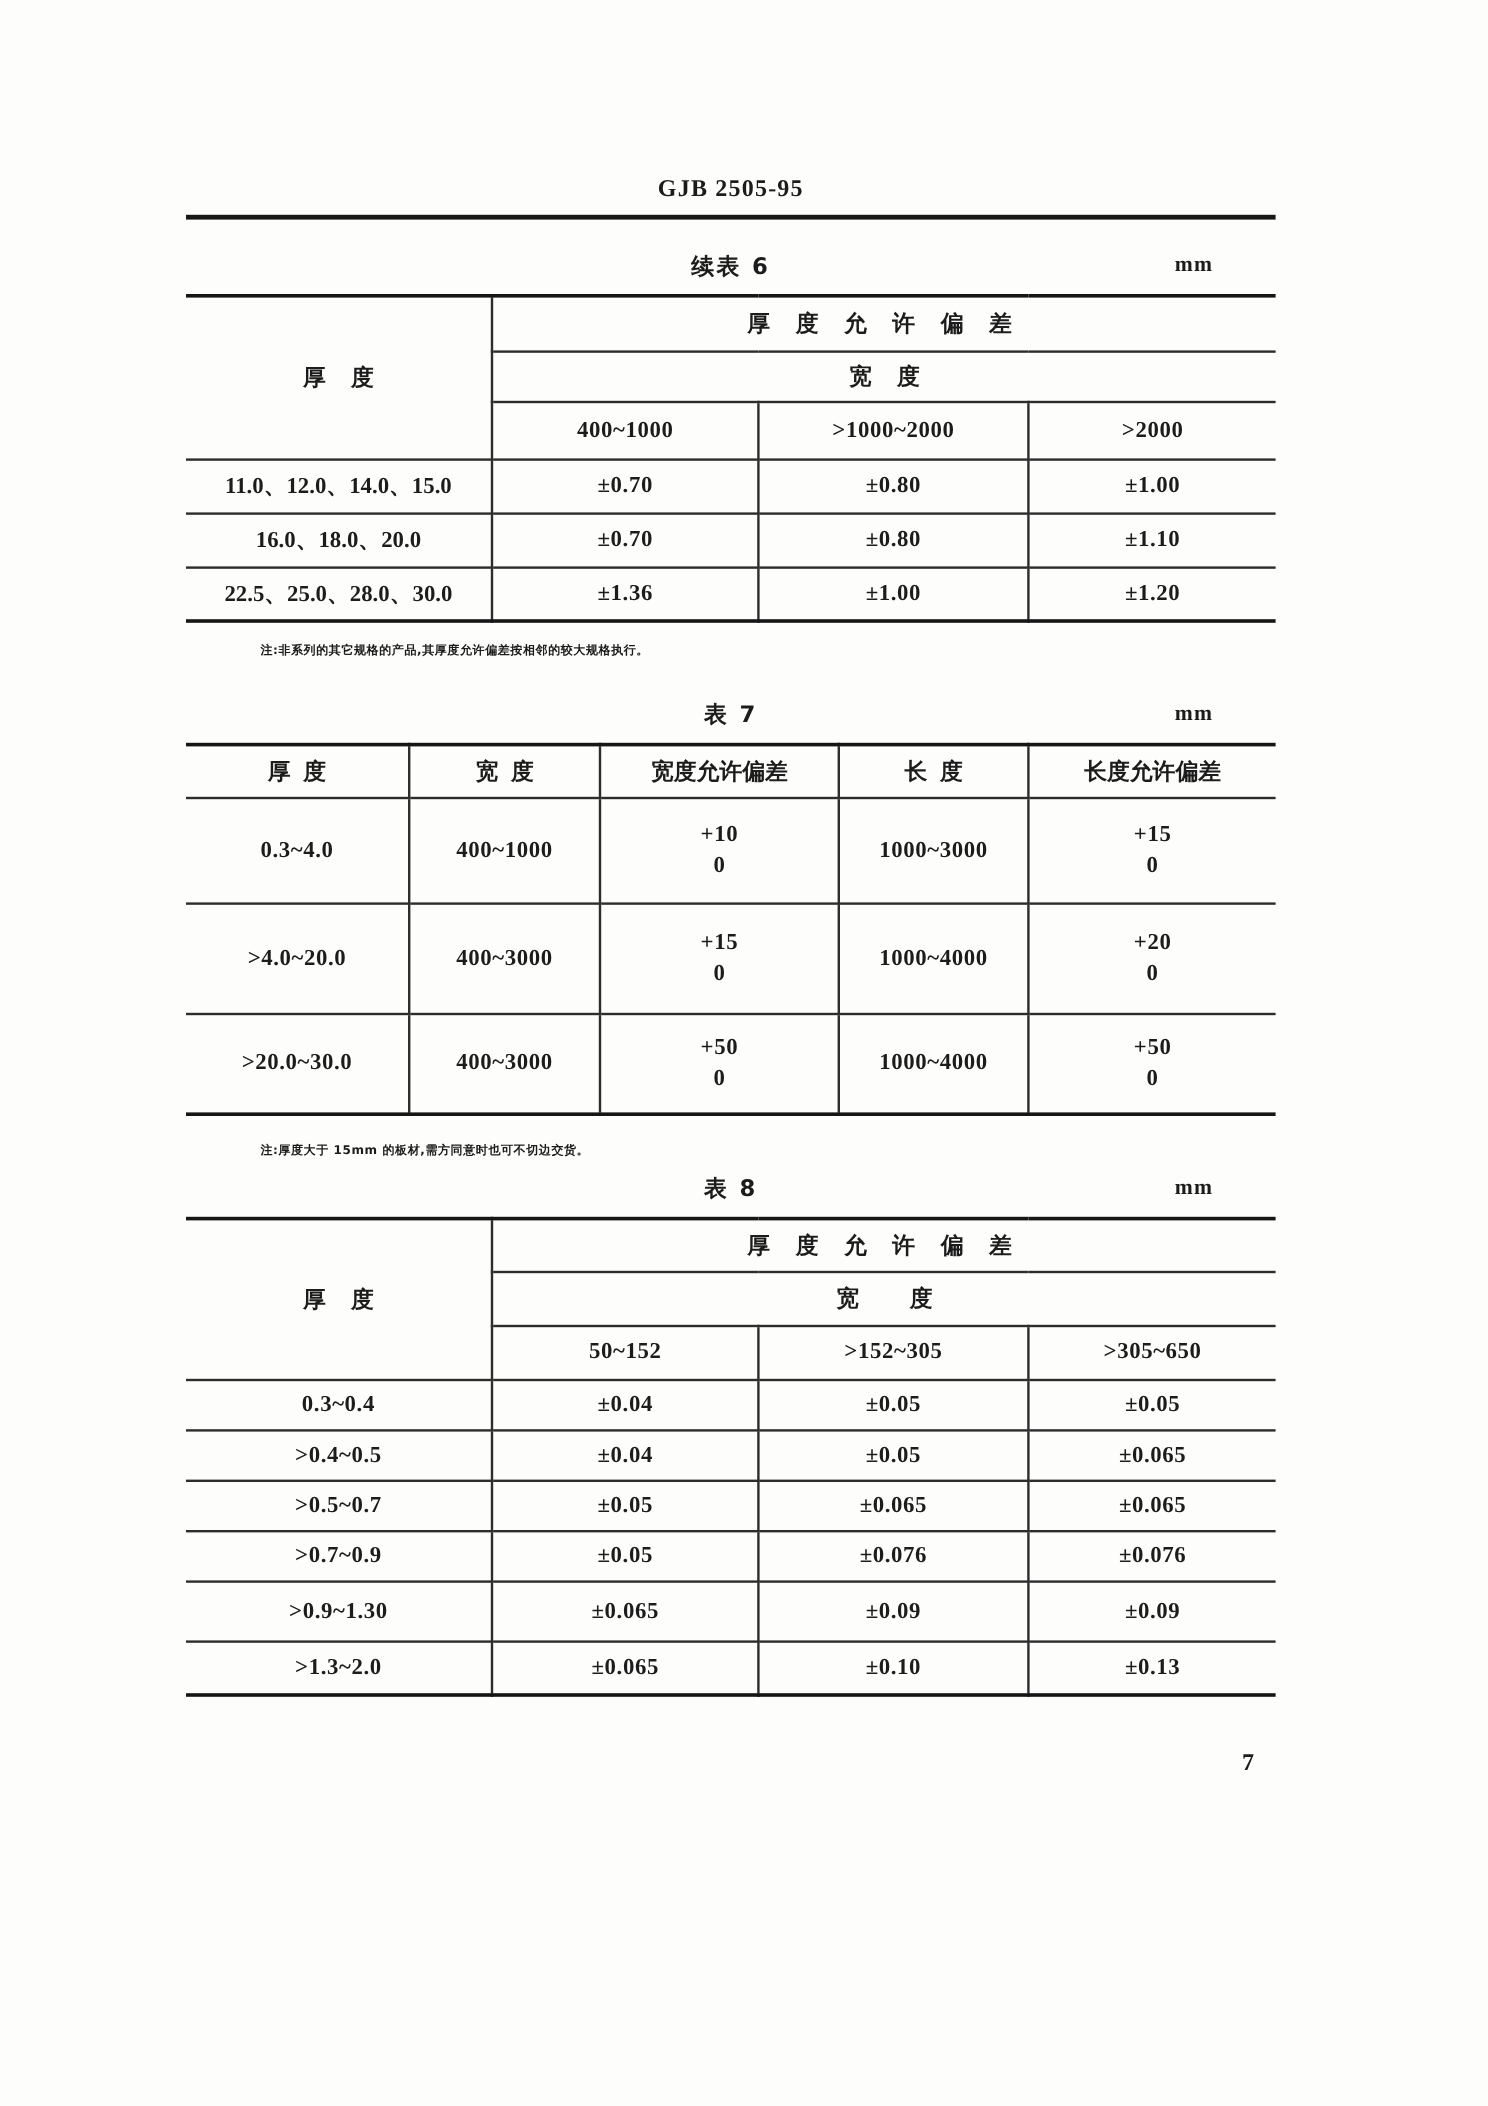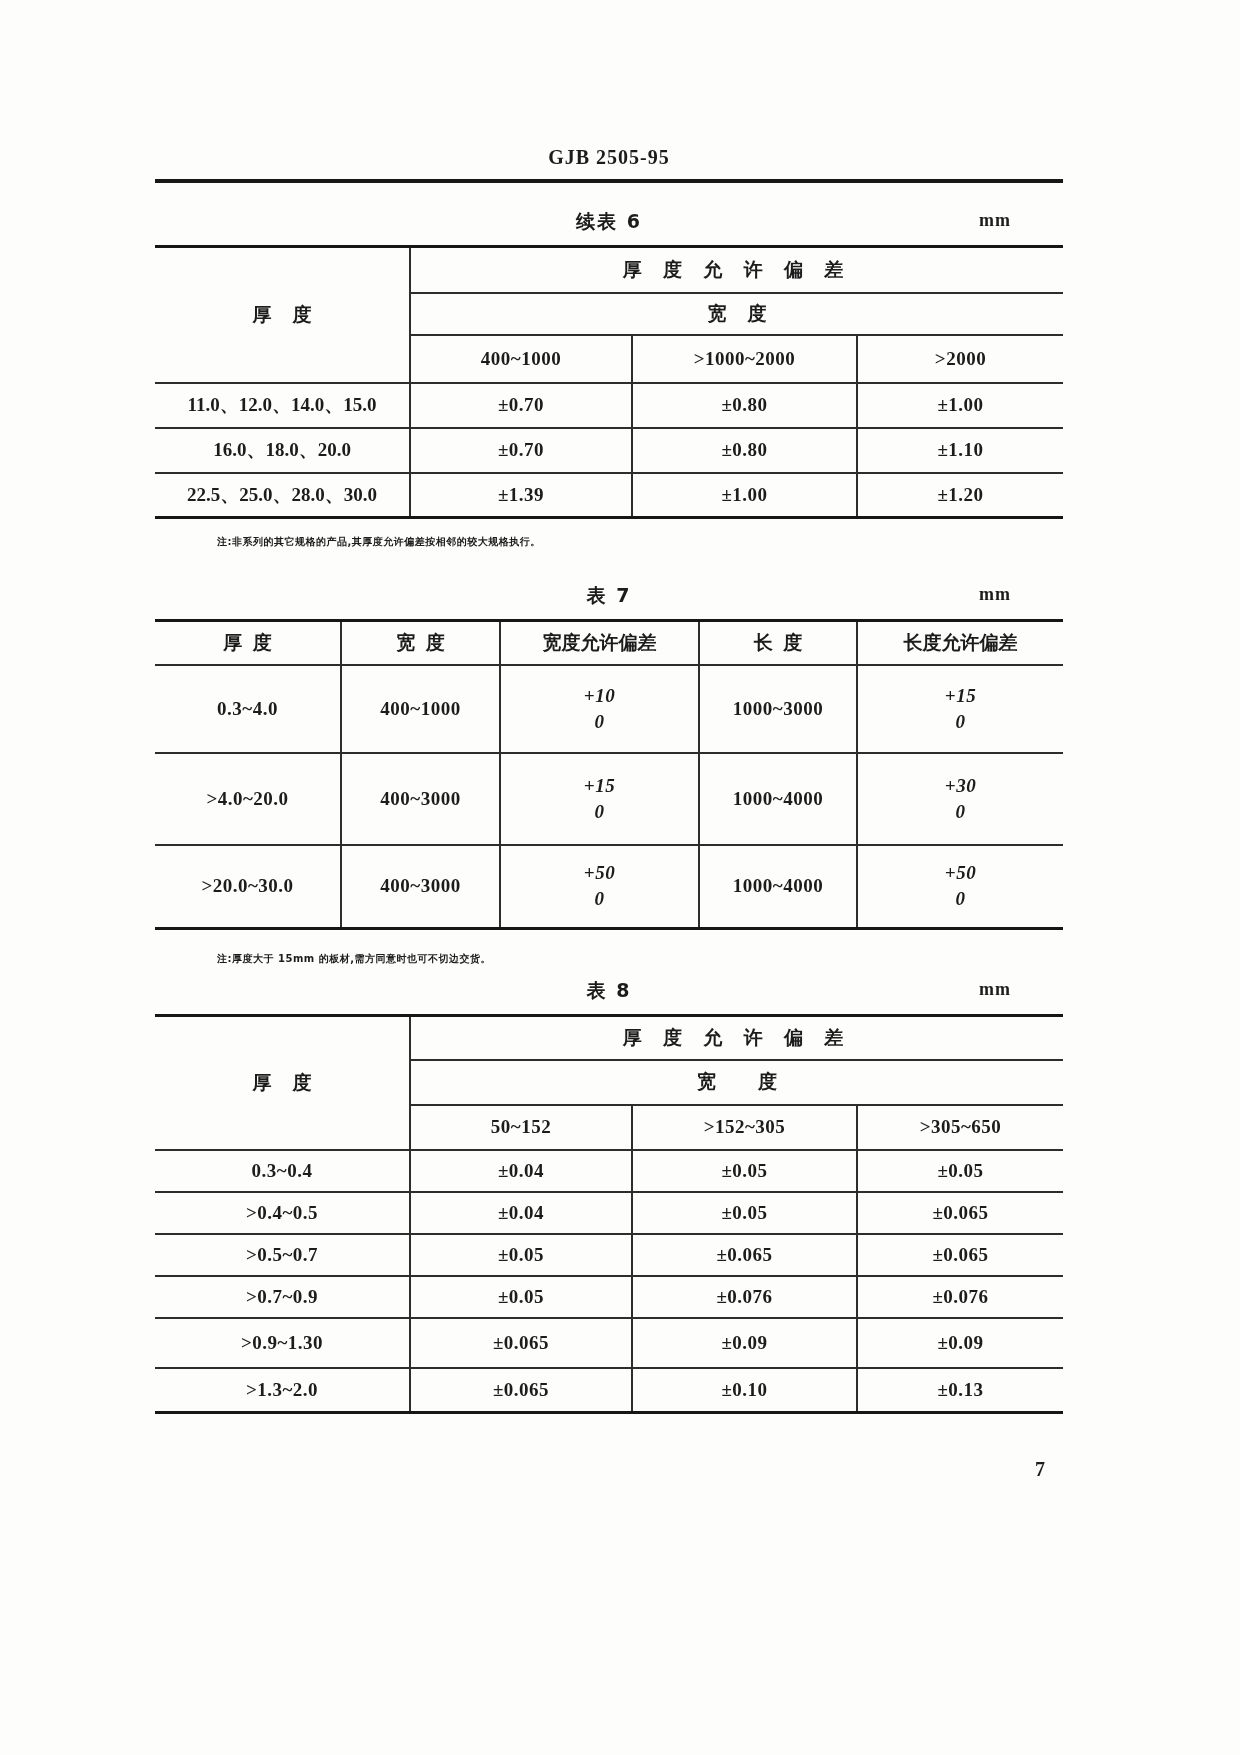--- a/index.html
+++ b/index.html
@@ -56,21 +56,21 @@
   td.left-list { text-align:left; padding-left:28px; letter-spacing:0; }
 
   
   .t6 tr.rh1 { height:46px; } .t6 tr.rh2 { height:42px; } .t6 tr.rh3 { height:48px; }
   .t6 tr.rd  { height:45px; }
   .t7 tr.rh  { height:44px; }
   .t7 tr.rd1 { height:88px; } .t7 tr.rd2 { height:92px; } .t7 tr.rd3 { height:84px; }
   .t8 tr.rh1 { height:44px; } .t8 tr.rh2 { height:45px; } .t8 tr.rh3 { height:45px; }
   .t8 tr.rd  { height:42px; } .t8 tr.rd5 { height:50px; } .t8 tr.rd6 { height:45px; }
 
-  .stack { display:flex; flex-direction:column; align-items:center; justify-content:flex-start; line-height:26px;font-style:italic; }
+  .stack { display:flex; flex-direction:column; align-items:center; justify-content:flex-start; line-height:26px; }
 
   .note {
     margin:16px 0 0 62px;
     font-size:10px; font-weight:bold;
     font-family:"DejaVu Sans","Liberation Sans",sans-serif;
     letter-spacing:0.5px;
   }
   .note2 { margin-top:22px; }
 
   .page-number {
@@ -121,21 +121,21 @@
           <td class="num br0">±1.00</td>
         </tr>
         <tr class="rd">
           <td class="num bl0 left-list">16.0、18.0、20.0</td>
           <td class="num">±0.70</td>
           <td class="num">±0.80</td>
           <td class="num br0">±1.10</td>
         </tr>
         <tr class="rd">
           <td class="num bl0 left-list">22.5、25.0、28.0、30.0</td>
-          <td class="num">±1.39</td>
+          <td class="num">±1.36</td>
           <td class="num">±1.00</td>
           <td class="num br0">±1.20</td>
         </tr>
       </tbody>
     </table>
 
     <div class="note">注:非系列的其它规格的产品,其厚度允许偏差按相邻的较大规格执行。</div>
 
     <div class="caption-row cap7">
       <span class="cap">表 7</span>
@@ -180,21 +180,21 @@
           <td class="num">400~3000</td>
           <td class="num">
             <div class="stack">
               <span>+15</span>
               <span>0</span>
             </div>
           </td>
           <td class="num">1000~4000</td>
           <td class="num br0">
             <div class="stack">
-              <span>+30</span>
+              <span>+20</span>
               <span>0</span>
             </div>
           </td>
         </tr>
         <tr class="rd3">
           <td class="num bl0">&gt;20.0~30.0</td>
           <td class="num">400~3000</td>
           <td class="num">
             <div class="stack">
               <span>+50</span>

